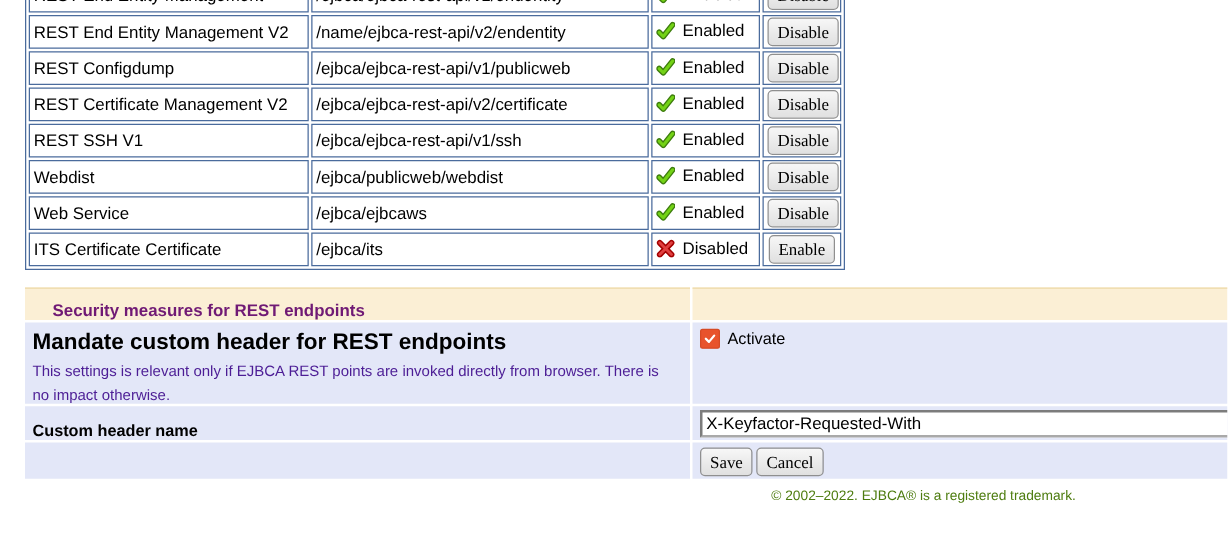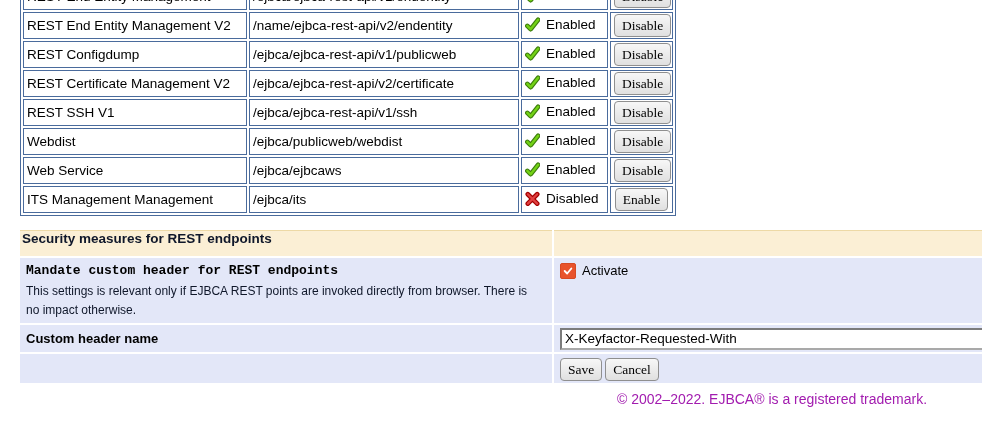--- a/index.html
+++ b/index.html
@@ -40,46 +40,46 @@
     grid-template-rows:26px 65px 27px 29px;
     gap:2px;
     width:1220px;
     margin-top:14px;
     font-size:13.5px;
   }
   .cell{box-sizing:border-box;}
   .peach{background:#FBEFD5;border-top:1px solid #EDD9A6;}
   .blue{background:#E3E7F8;}
   .sec-title{
-    display:flex;align-items:flex-start;padding-left:2px;
-    color:#0f172a;font-weight:bold;font-size:13.5px;
+    display:flex;align-items:flex-end;padding-left:22px;
+    color:#701a75;font-weight:bold;font-size:13.5px;
   }
   .mandate-cell{padding:5px 6px 0 6px;}
-  .mandate-label{font-weight:bold;font-size:13px;font-family:Liberation Mono, monospace;}
-  .mandate-desc{color:#0f172a;font-size:12px;line-height:19px;margin-top:4px;max-width:516px;}
+  .mandate-label{font-weight:bold;font-size:18px;}
+  .mandate-desc{color:#4c1d95;font-size:12px;line-height:19px;margin-top:4px;max-width:516px;}
   .checkbox-cell{display:flex;align-items:flex-start;gap:6px;padding:5px 0 0 6px;font-size:13px;}
   .checkbox{
     width:14px;height:14px;border-radius:2px;flex:none;
     background:#E8532C;border:1px solid #D64A24;
     display:inline-flex;align-items:center;justify-content:center;cursor:pointer;
   }
   .checkbox svg{visibility:hidden;}
   .checkbox.checked svg{visibility:visible;}
-  .label-cell{display:flex;align-items:center;padding-left:6px;font-weight:bold;font-size:13px;}
+  .label-cell{display:flex;align-items:flex-end;padding-left:6px;font-weight:bold;font-size:13px;}
   .input-cell{display:flex;align-items:center;padding-left:6px;}
   .input-cell input{
     width:676px;height:22px;box-sizing:border-box;
     border:2px solid;border-color:#7C7C7C #A9A9A9 #A9A9A9 #7C7C7C;
     font-family:"Liberation Sans",sans-serif;font-size:13.5px;
     padding:0 3px;background:#fff;color:#000;
   }
   .buttons-cell{display:flex;align-items:flex-start;gap:3px;padding:4px 0 0 6px;}
 
   .footer{
-    margin:8px 0 0 597px;font-size:14px;white-space:nowrap;color:#a21caf;
+    margin:8px 0 0 597px;font-size:11px;white-space:nowrap;color:#4d7c0f;
   }
 </style>
 </head>
 <body>
 
 <div class="viewport">
   <div class="page">
 
     <table class="endpoint">
       <colgroup>
@@ -217,21 +217,21 @@
               </span>
 
               <span>Enabled</span>
             </span>
           </td>
           <td class="action-cell">
             <button class="btn">Disable</button>
           </td>
         </tr>
           <tr class="disabled">
-          <td>ITS Management Management</td>
+          <td>ITS Certificate Certificate</td>
           <td>/ejbca/its</td>
           <td class="status-cell">
             <span class="status-wrap">
 
               <span class="icon x-icon">
                 <svg width="15" height="15" viewBox="0 0 16 16">
                   <path d="M3 3.5 L13 13.5 M13 3.5 L3 13.5" fill="none" stroke="#A40000" stroke-width="5" stroke-linecap="round"></path>
                   <path d="M3 3.5 L13 13.5 M13 3.5 L3 13.5" fill="none" stroke="#E04040" stroke-width="2.4" stroke-linecap="round"></path>
                 </svg>
               </span>

